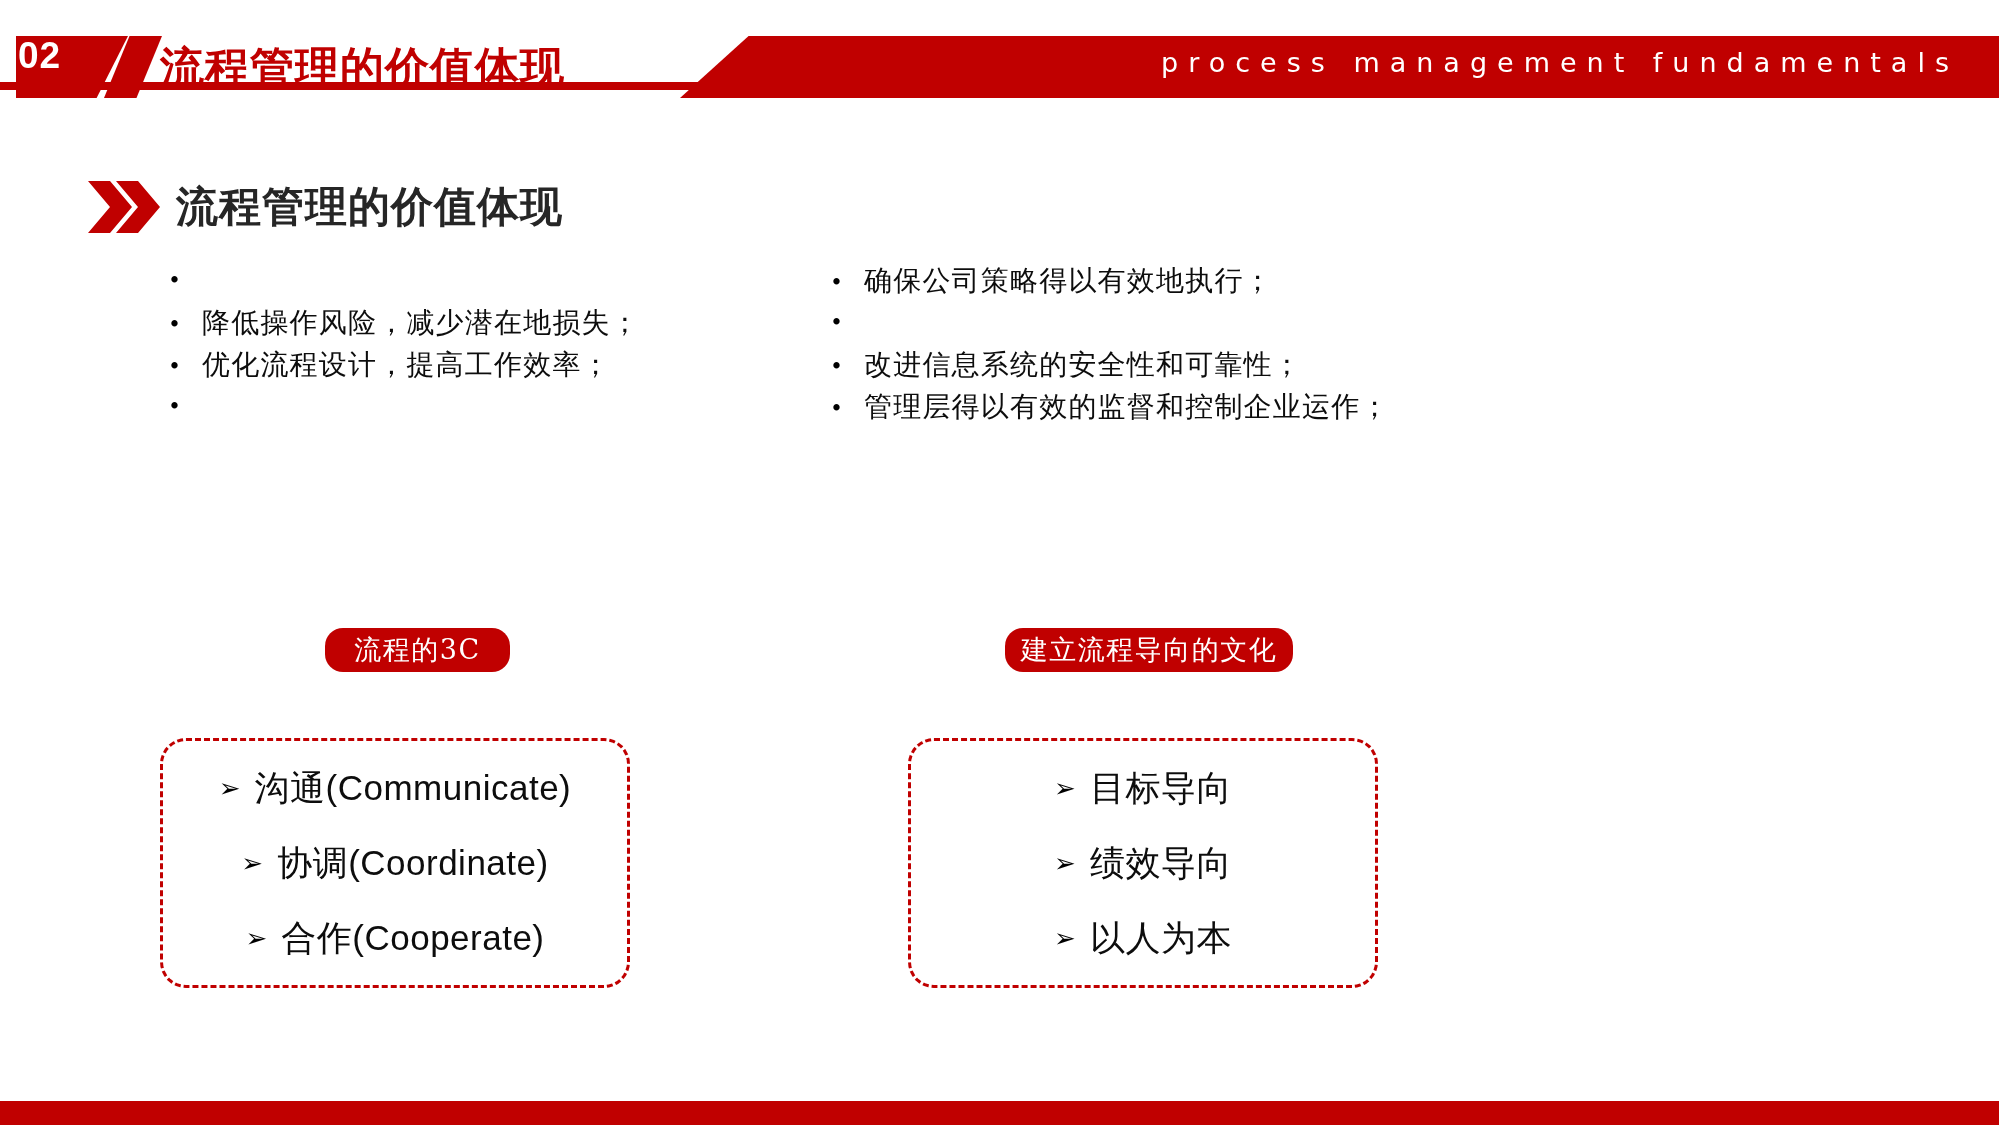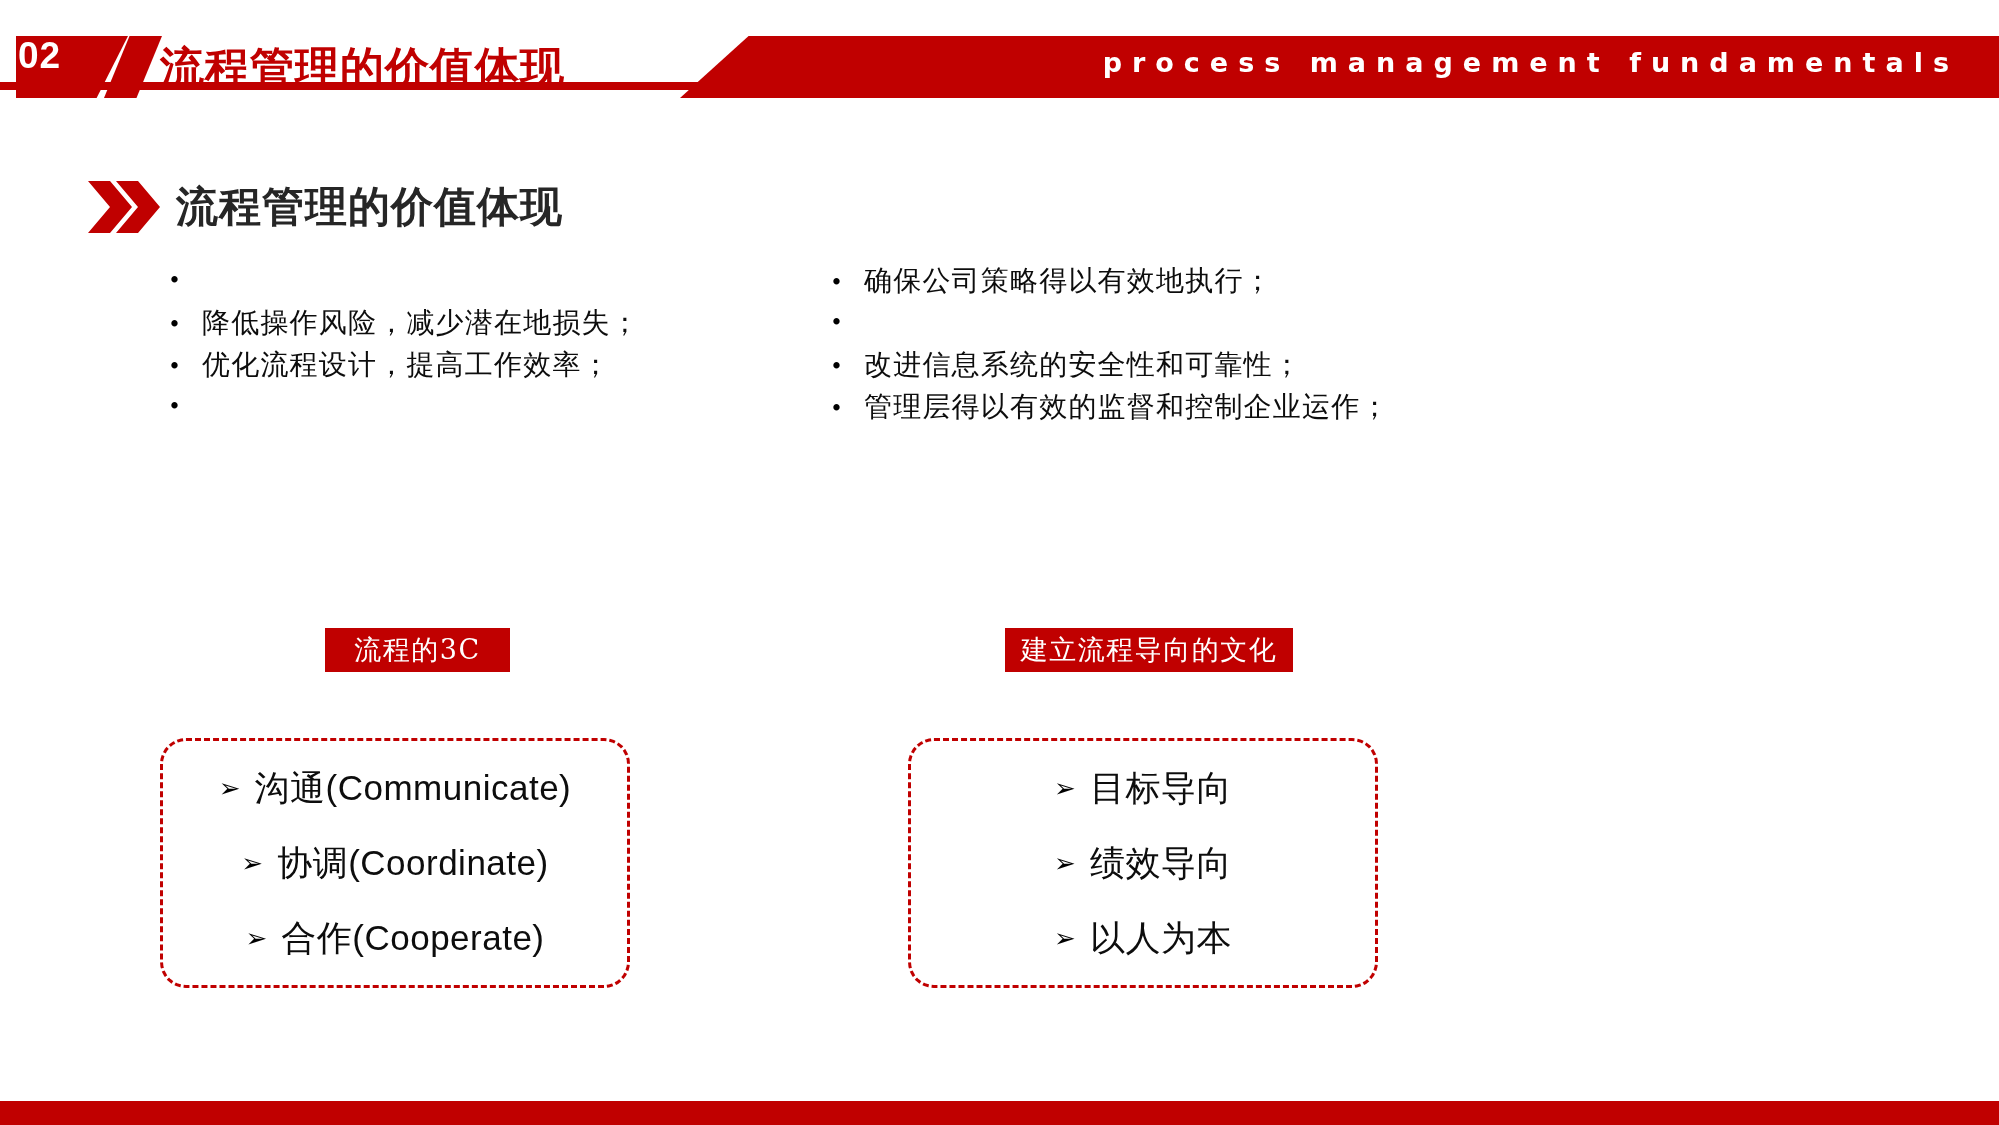--- a/index.html
+++ b/index.html
@@ -69,21 +69,21 @@
     background: #C00000;
     -webkit-clip-path: polygon(5.2% 0, 100% 0, 100% 100%, 0 100%);
     clip-path: polygon(5.2% 0, 100% 0, 100% 100%, 0 100%);
   }
   .header-banner-text {
     position: absolute;
     right: 40px; top: 21px;
     color: #ffffff;
     font-size: 27px;
     letter-spacing: 10px;
-    font-weight: 700;
+    font-weight: 400;
     line-height: 1;
     white-space: nowrap;
     font-family: "DejaVu Sans", sans-serif;
   }
   .header-rule {
     position: absolute;
     left: 0; top: 82px;
     width: 1999px;
     height: 8px;
     background: #C00000;
@@ -145,20 +145,21 @@
   .red-label {
     position: absolute;
     background: #C00000;
     color: #ffffff;
     font-size: 27px;
     letter-spacing: 1.5px;
     text-align: center;
     font-family: "DejaVu Serif", "Liberation Serif", serif;
     line-height: 44px;
     height: 44px;
+    border-radius: 18px;
   }
   .red-label.left  { left: 325px; top: 628px; width: 185px; }
   .red-label.right { left: 1005px; top: 628px; width: 288px; }
 
   
   .dashed-box {
     position: absolute;
     border: 3px dashed #C00000;
     border-radius: 26px;
     box-sizing: border-box;

